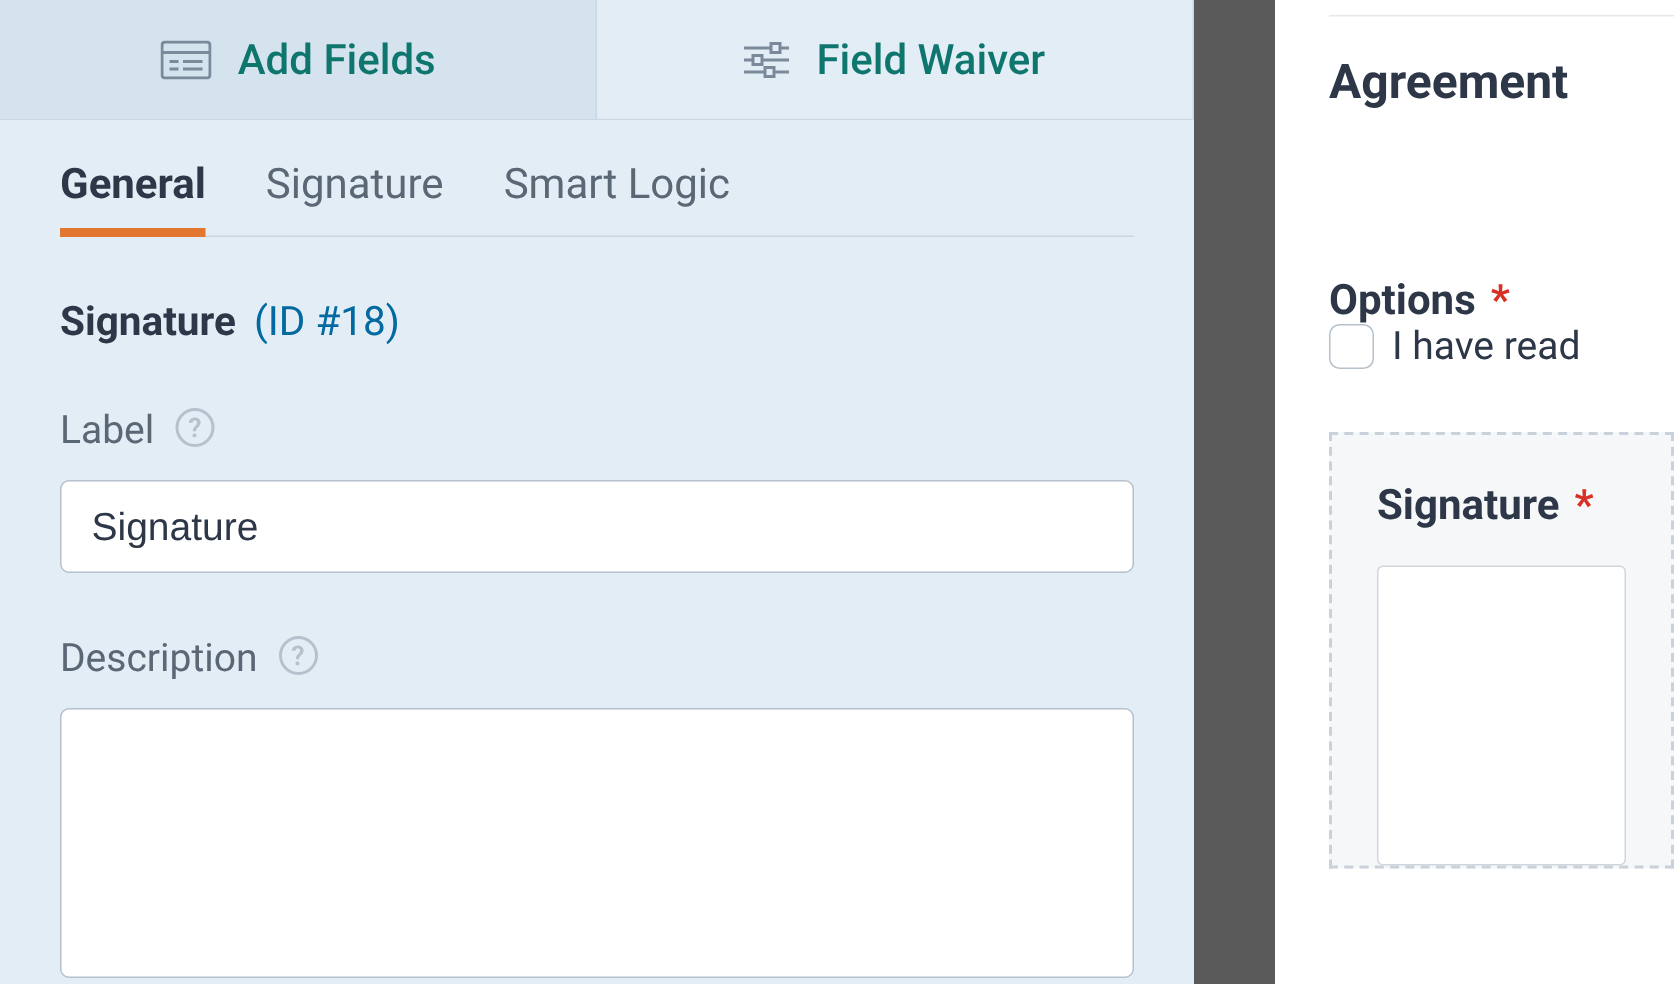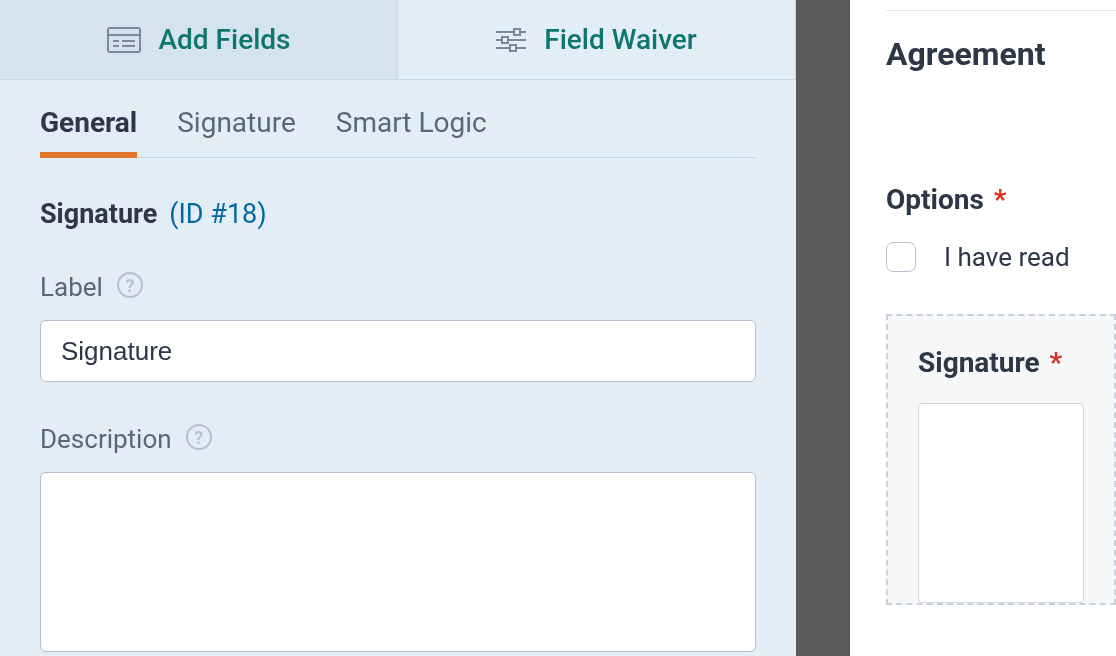--- a/index.html
+++ b/index.html
@@ -179,22 +179,21 @@
       align-items: baseline;
       gap: 10px;
     }
     .required {
       color: #d93025;
       font-size: 28px;
     }
     .checkbox-row {
       display: flex;
       align-items: center;
-      gap: 28px;
-      margin-top: 26px;
+      gap: 12px;
     }
     .checkbox {
       width: 30px;
       height: 30px;
       border: 1.5px solid #b5c1cd;
       border-radius: 7px;
       background: #fff;
       cursor: pointer;
     }
     .checkbox-label {

